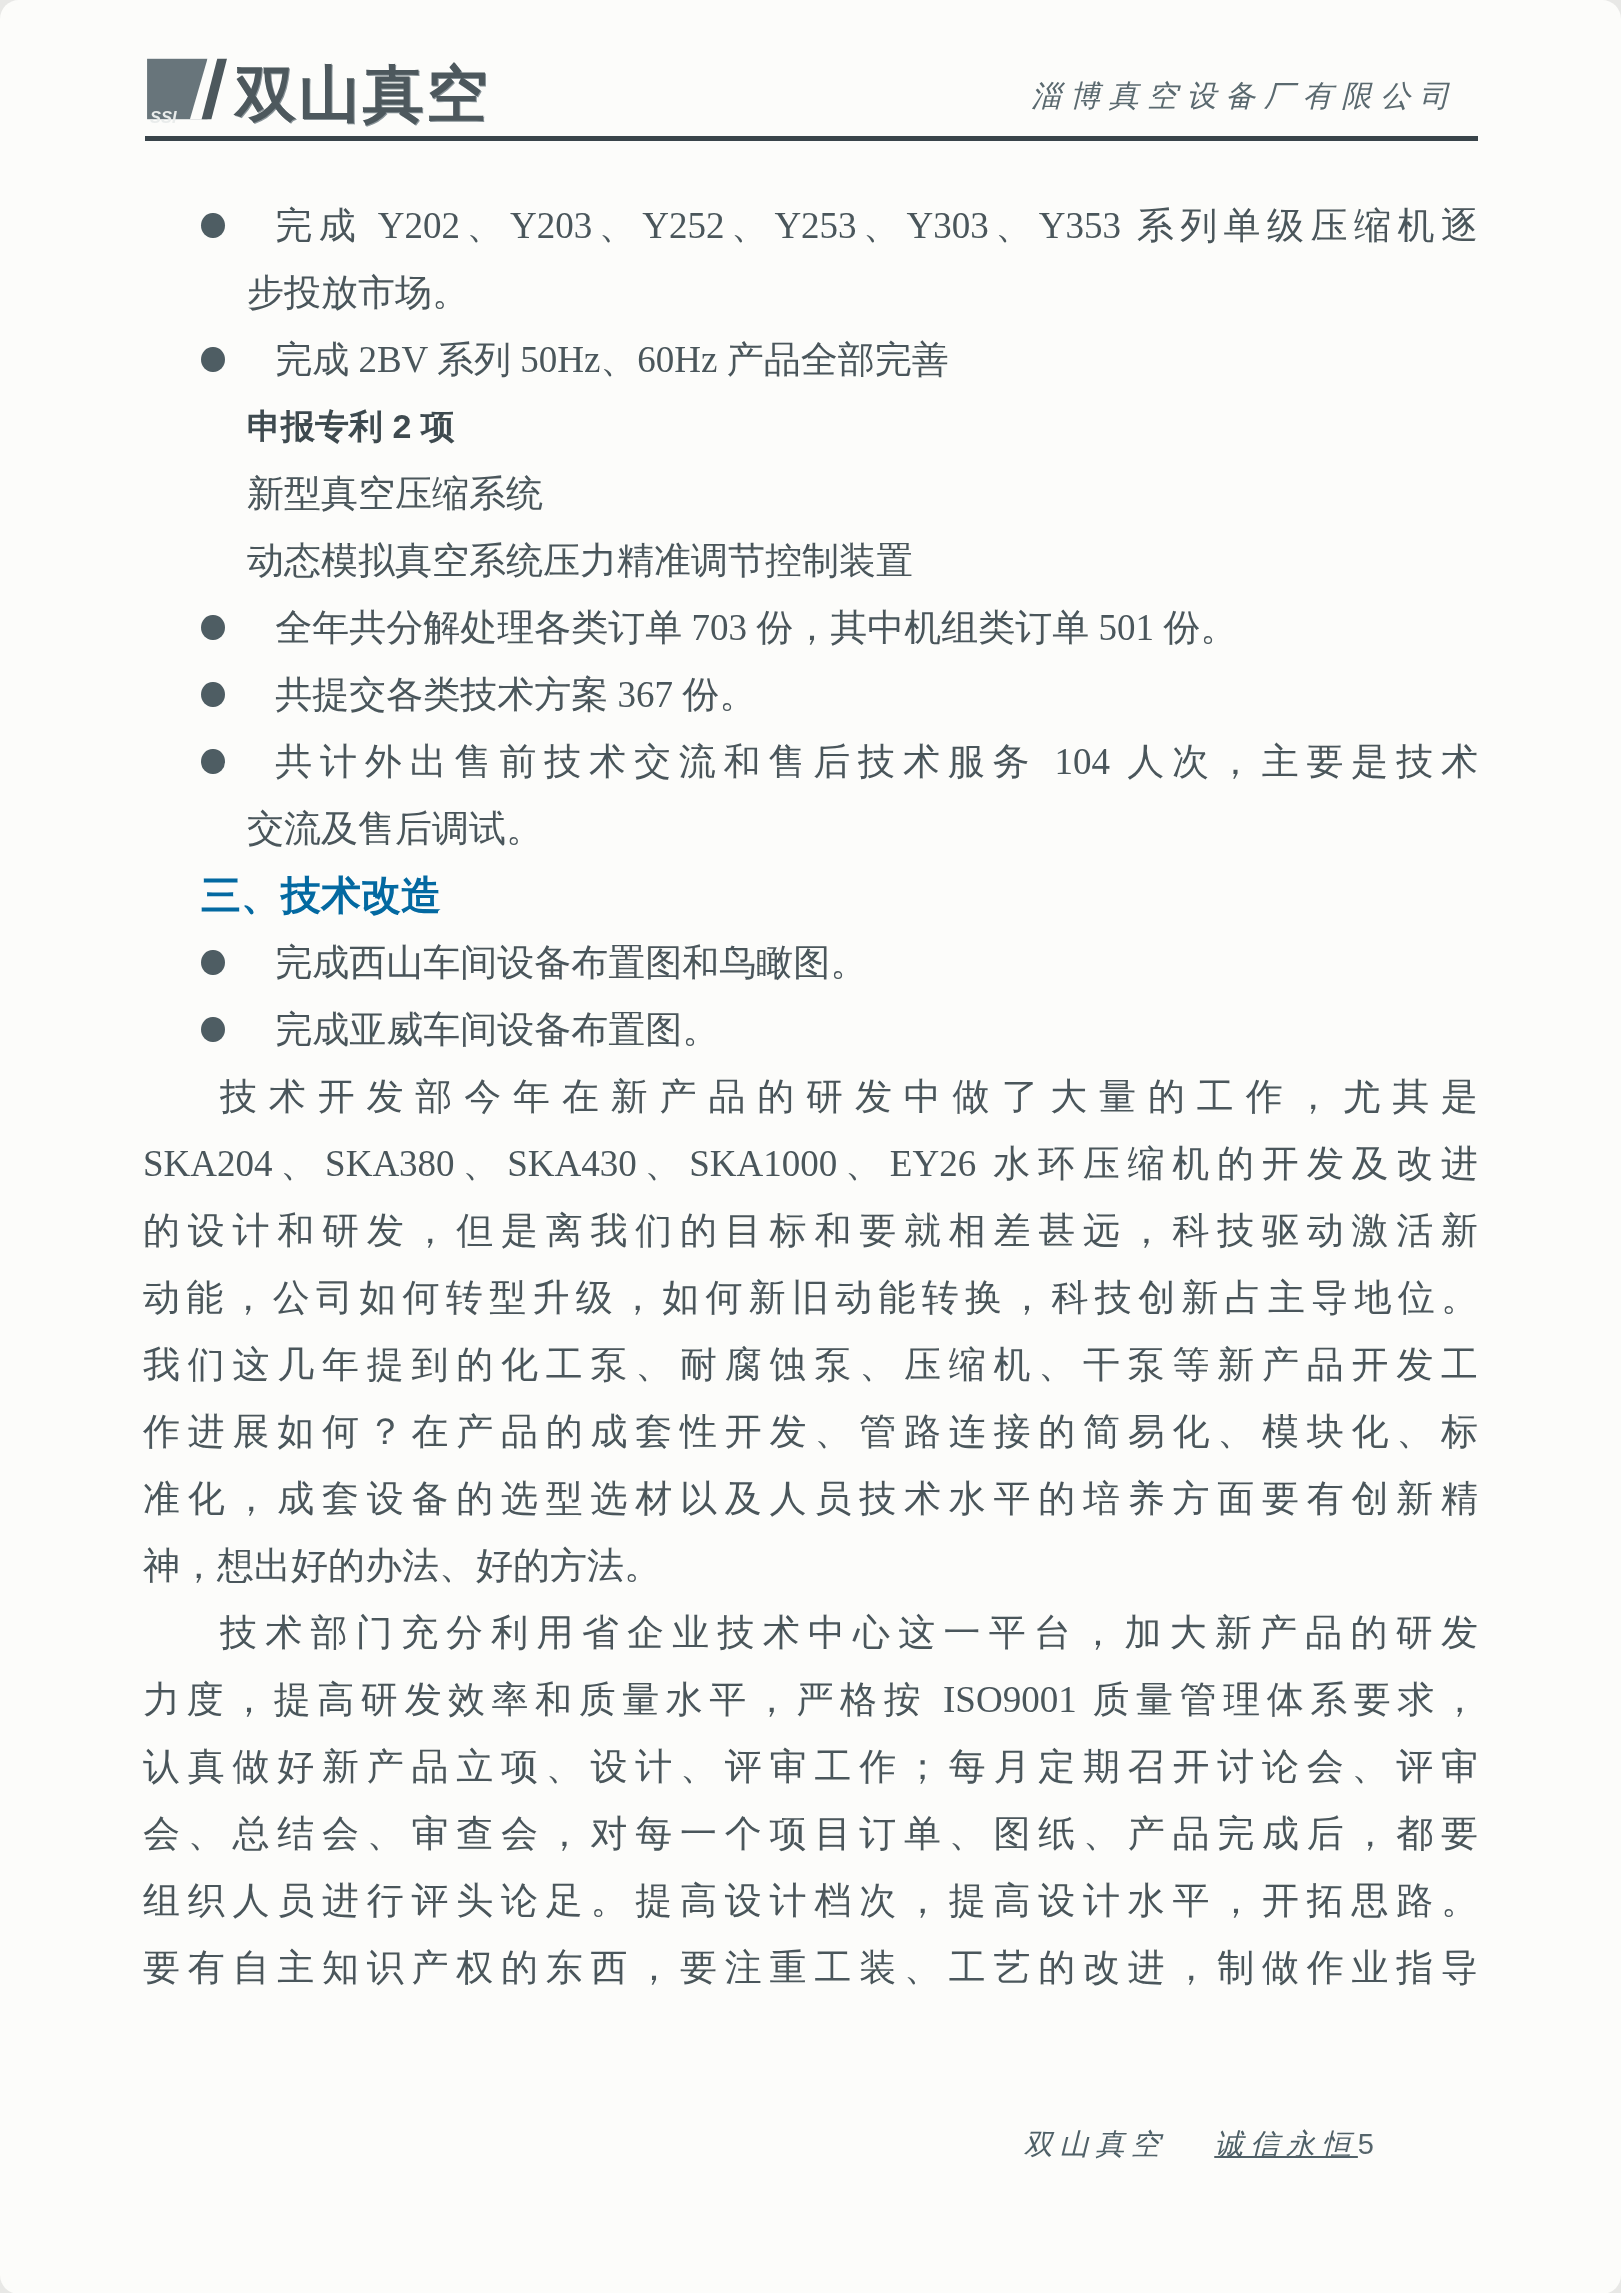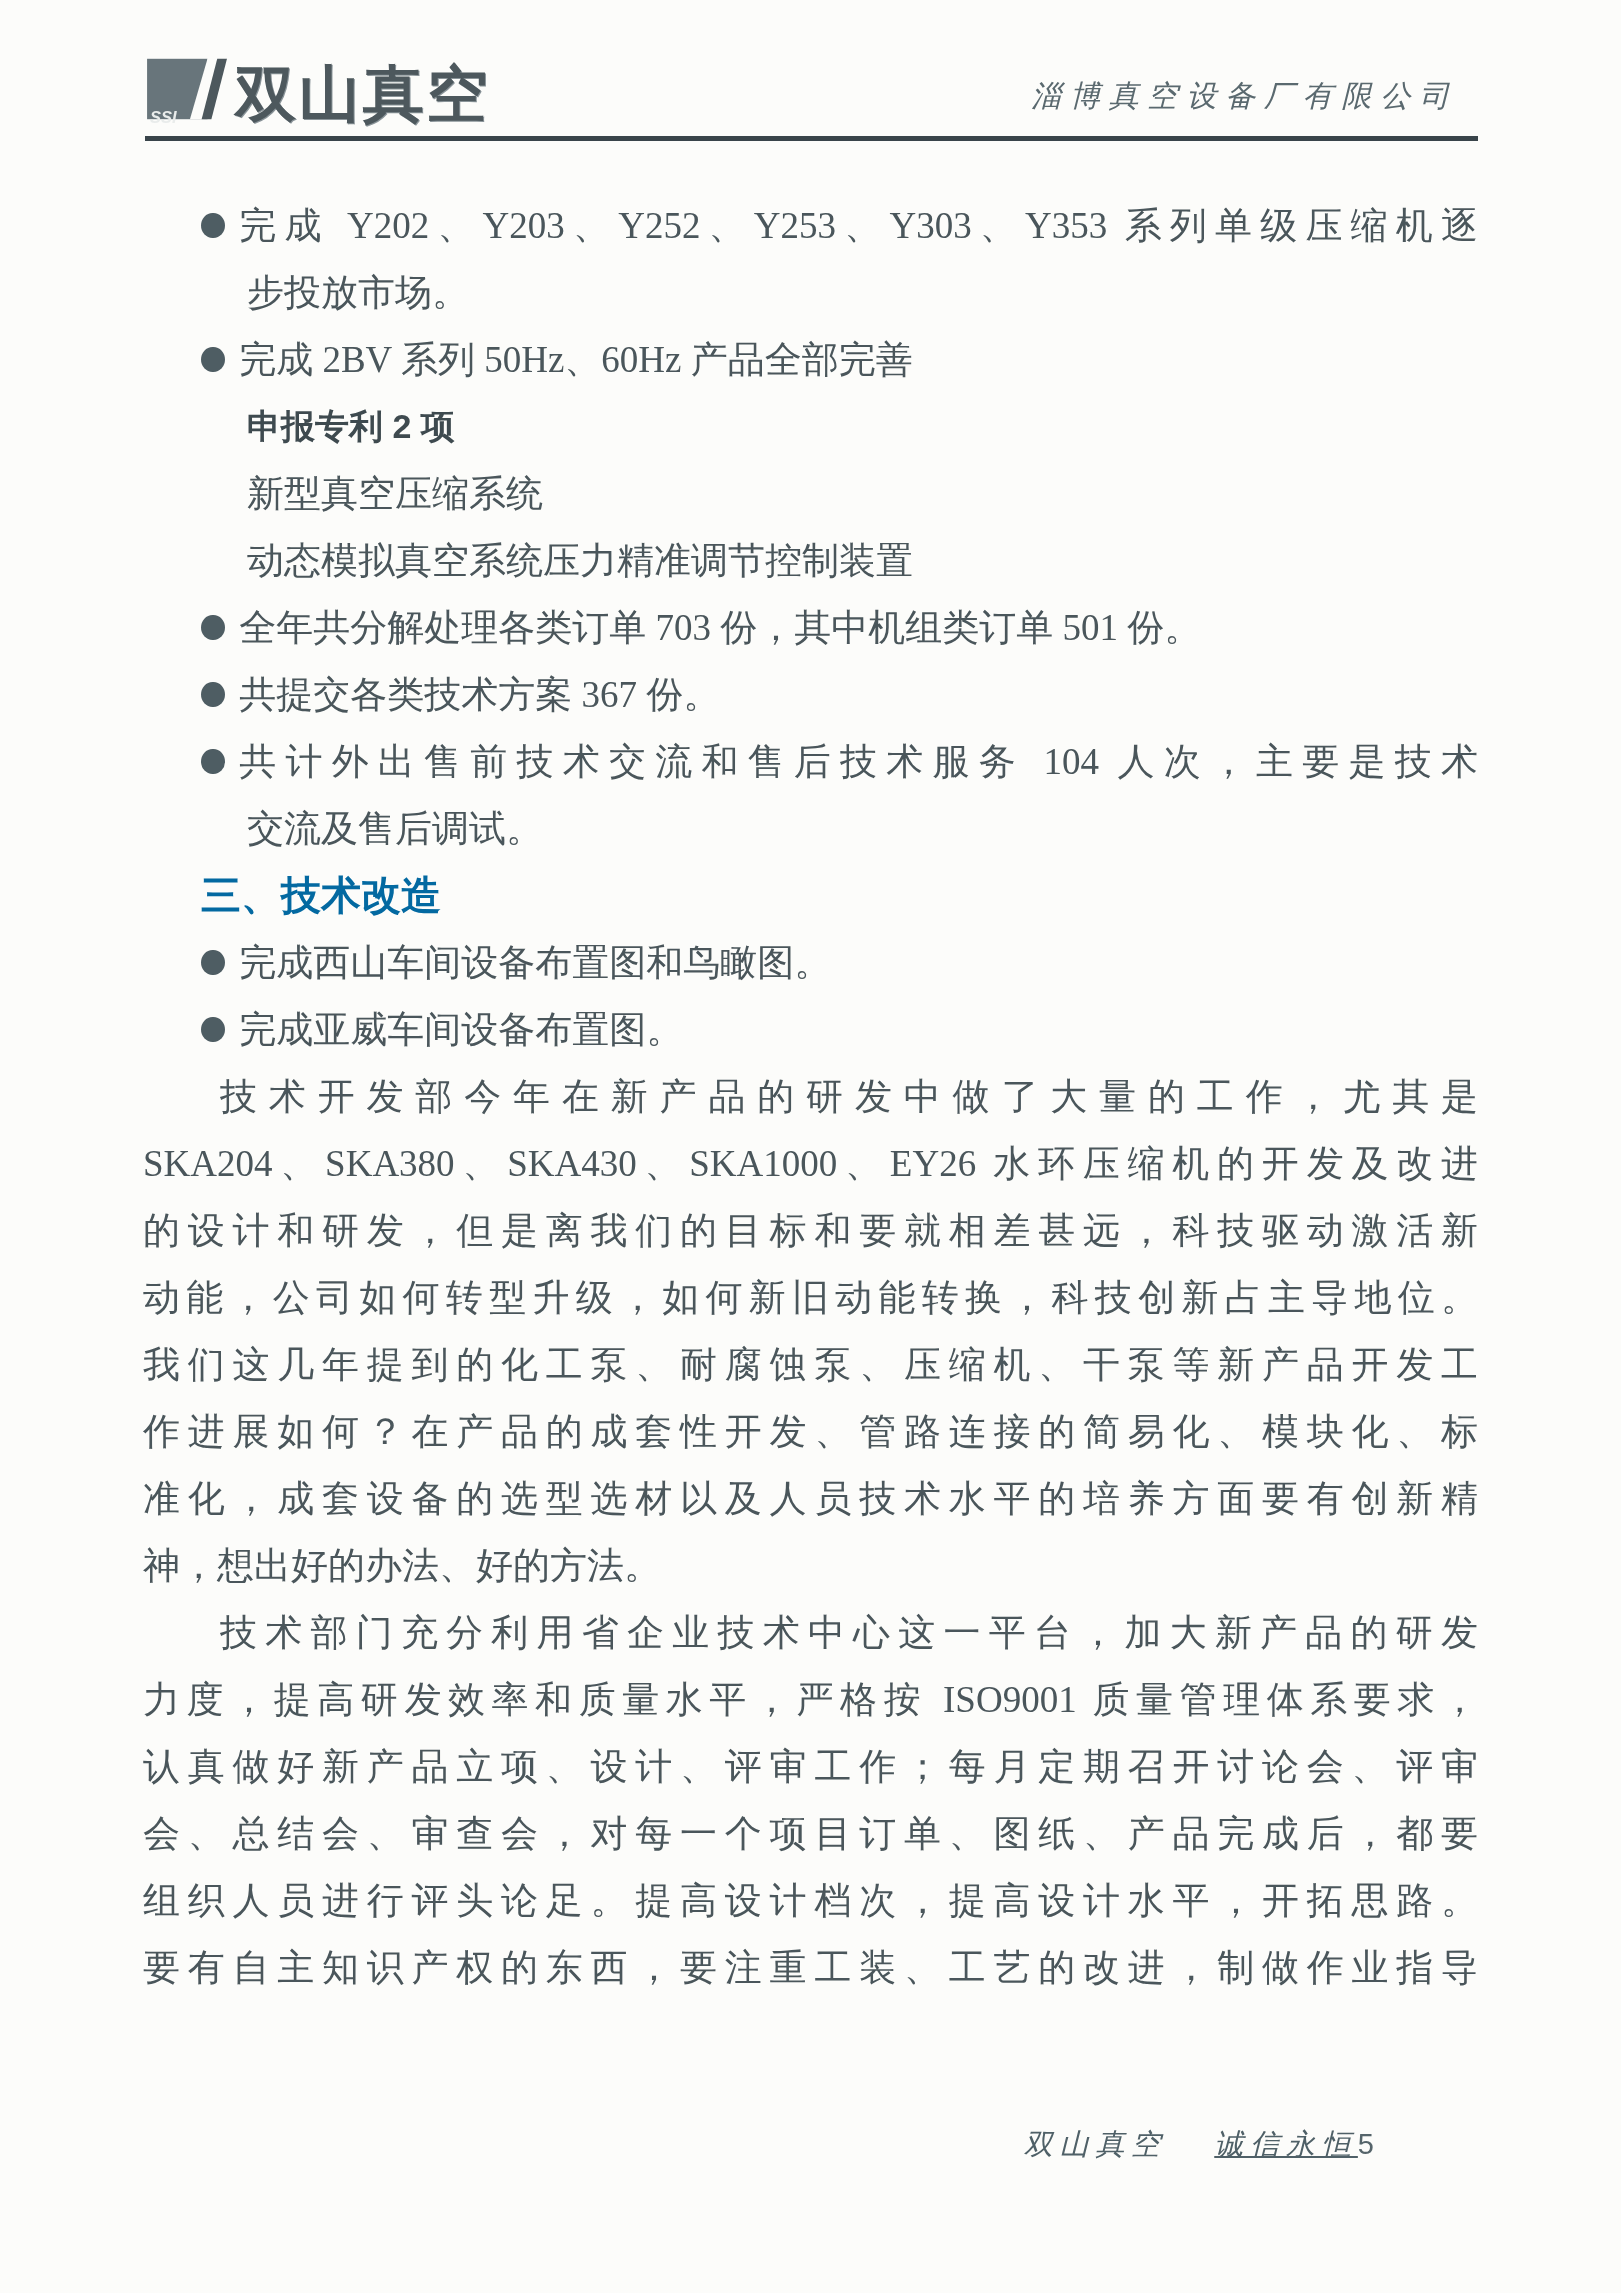--- a/index.html
+++ b/index.html
@@ -3,20 +3,21 @@
 <meta charset="utf-8">
 <style>
   html,body{margin:0;padding:0;background:#e8e8e6;}
   .page{
     position:relative;
     width:1621px;height:2294px;
     margin:0 auto;
     background:#fcfcfa;
     overflow:hidden;
     font-family:"Liberation Serif", serif;
+    border-radius:19px;
   }
   
   .header-logo{
     position:absolute;left:147px;top:51px;
     display:flex;align-items:flex-end;
     height:76px;
   }
   .logo-mark{display:block;}
   .logo-text{
     font-family:"Liberation Sans", sans-serif;
@@ -39,21 +40,21 @@
     position:absolute;left:145px;right:143px;top:136px;
     height:4.9px;background:#39444a;
   }
   
   .body-text{
     position:absolute;left:143px;top:192px;width:1335px;
     color:#4a565b;
   }
   .line{height:67px;font-size:37px;line-height:67px;color:#4a565b;}
   .stretch{text-align:justify;text-align-last:justify;}
-  .bullet{display:flex;align-items:center;}
+  .bullet{display:flex;align-items:center;gap:36px;}
   .bullet .txt{flex:1;line-height:67px;}
   .bullet.stretch .txt{text-align:justify;text-align-last:justify;}
   .dot{
     flex:0 0 auto;
     width:23.5px;height:25.5px;border-radius:50%;
     background:#4e5d63;
     margin:0 14.7px 0 58px;
   }
   .wrap{padding-left:104px;}
   .subhead{

